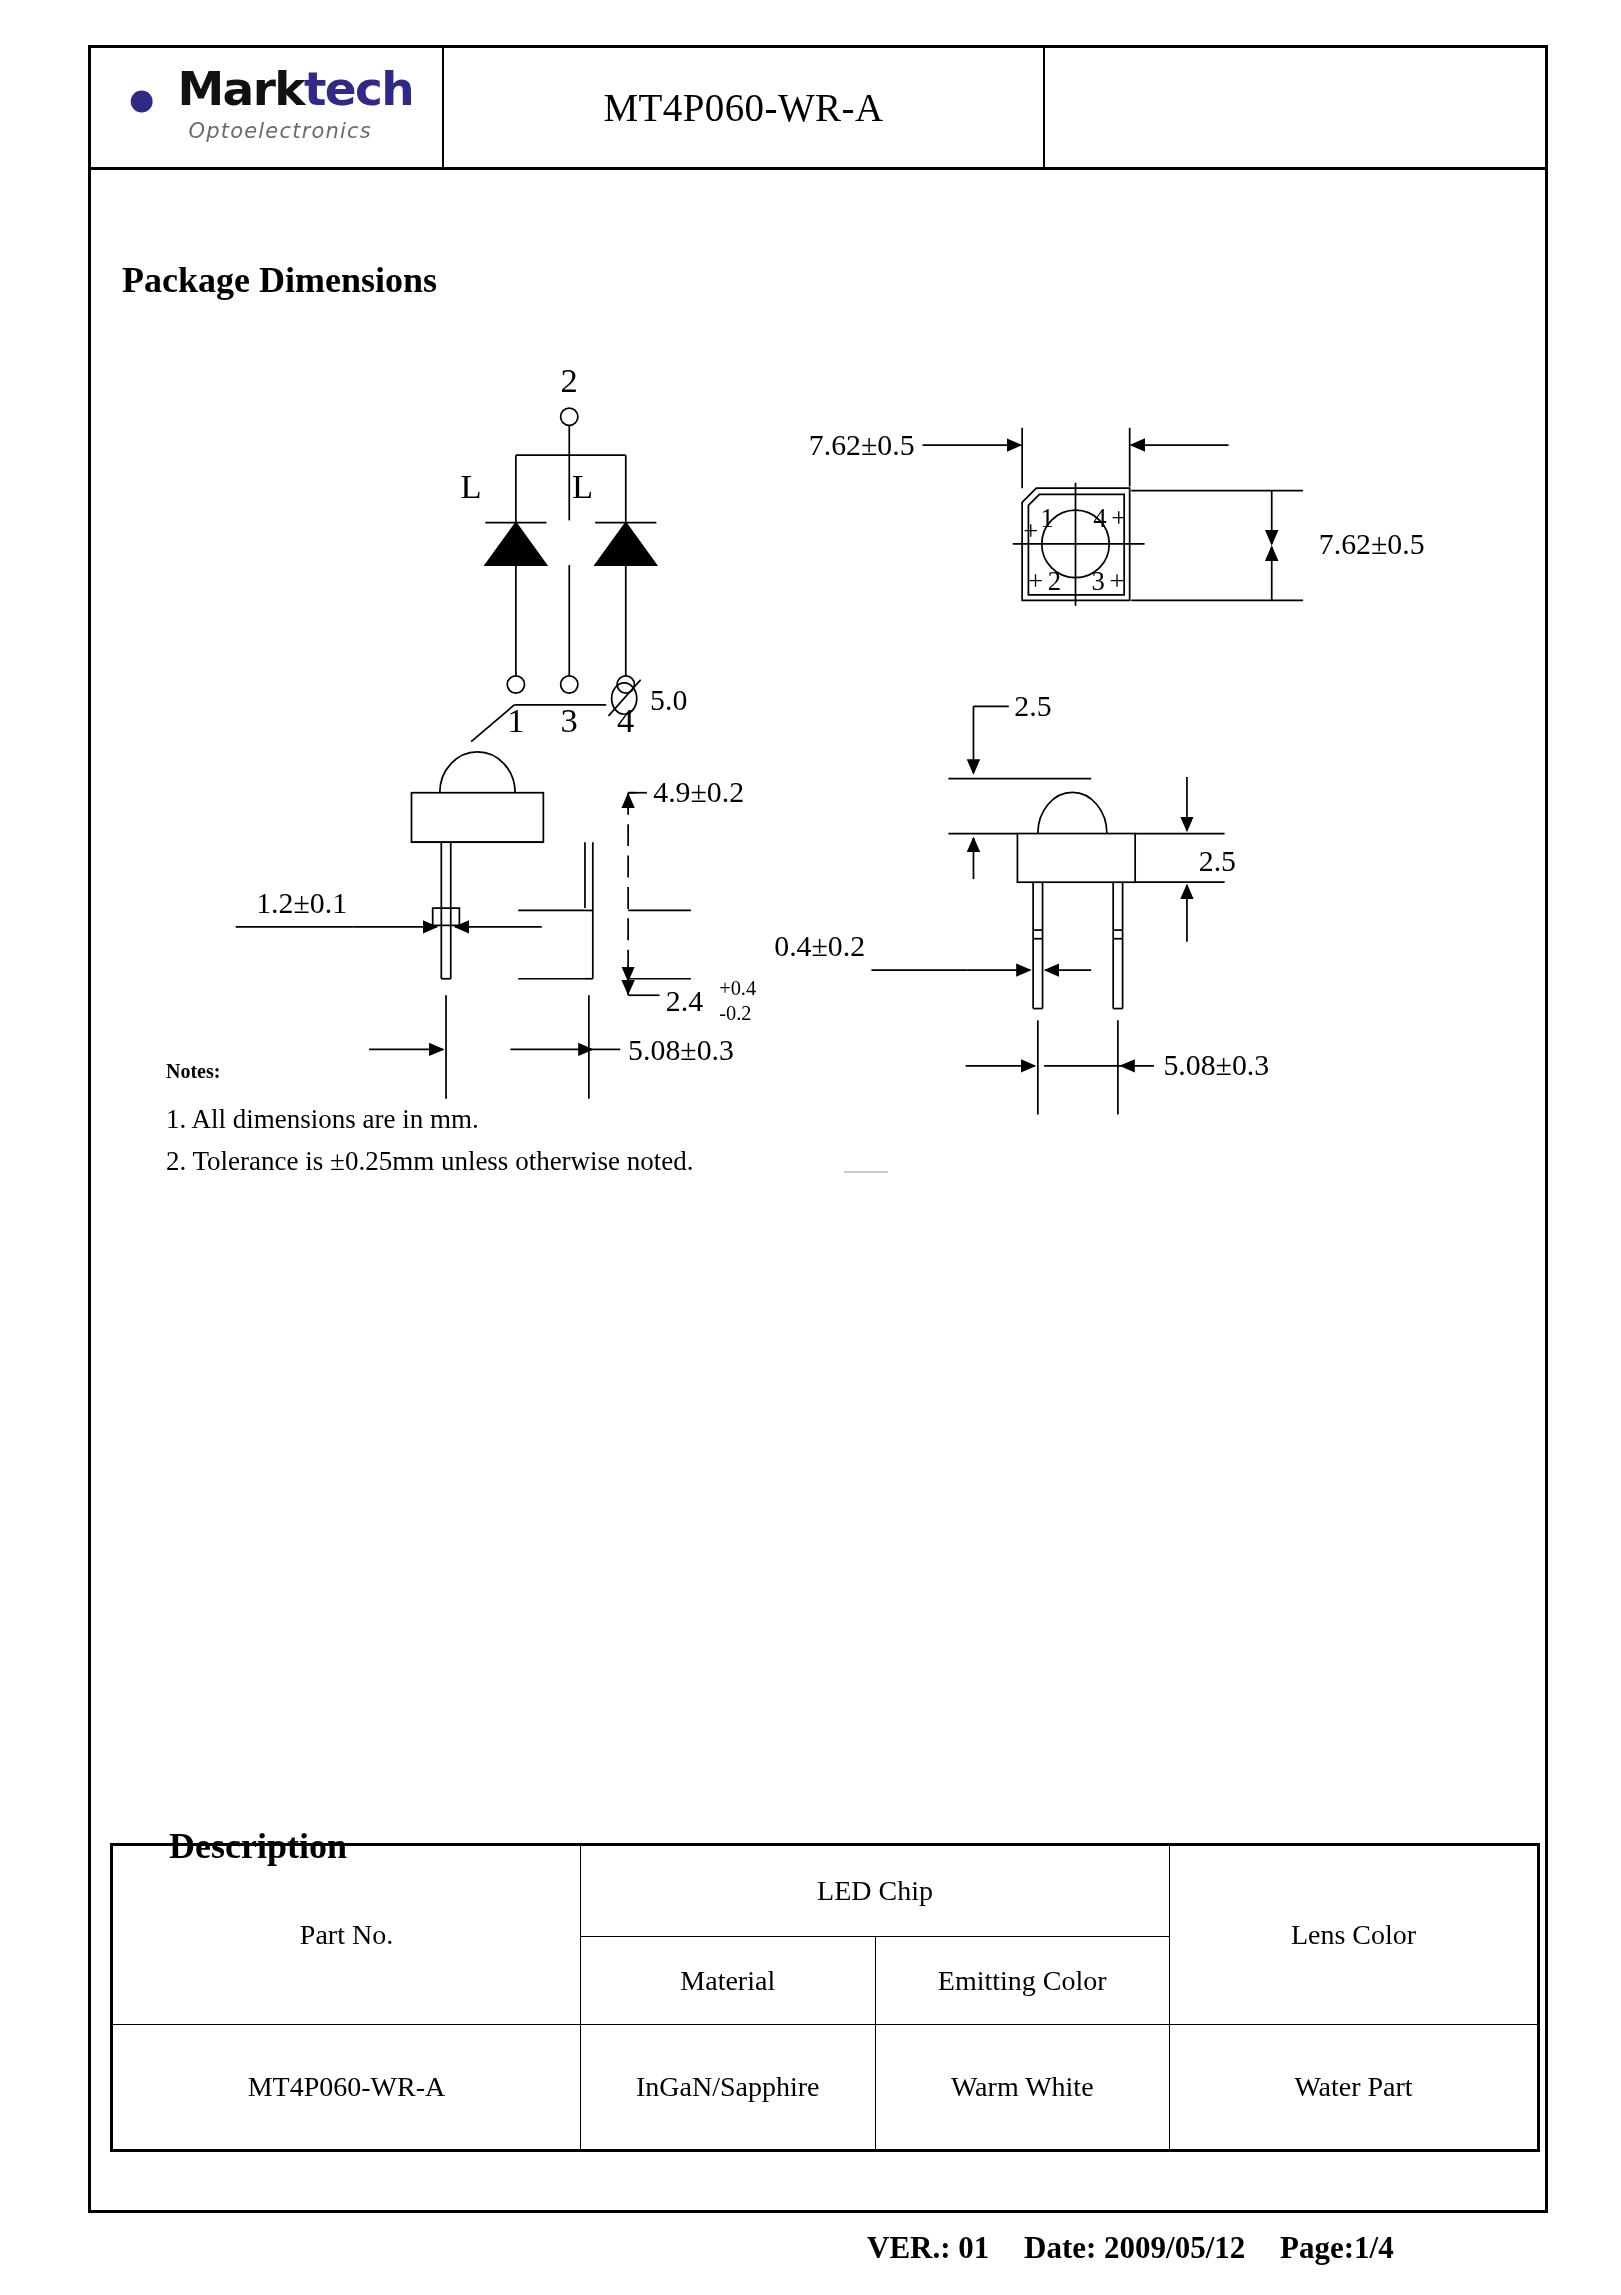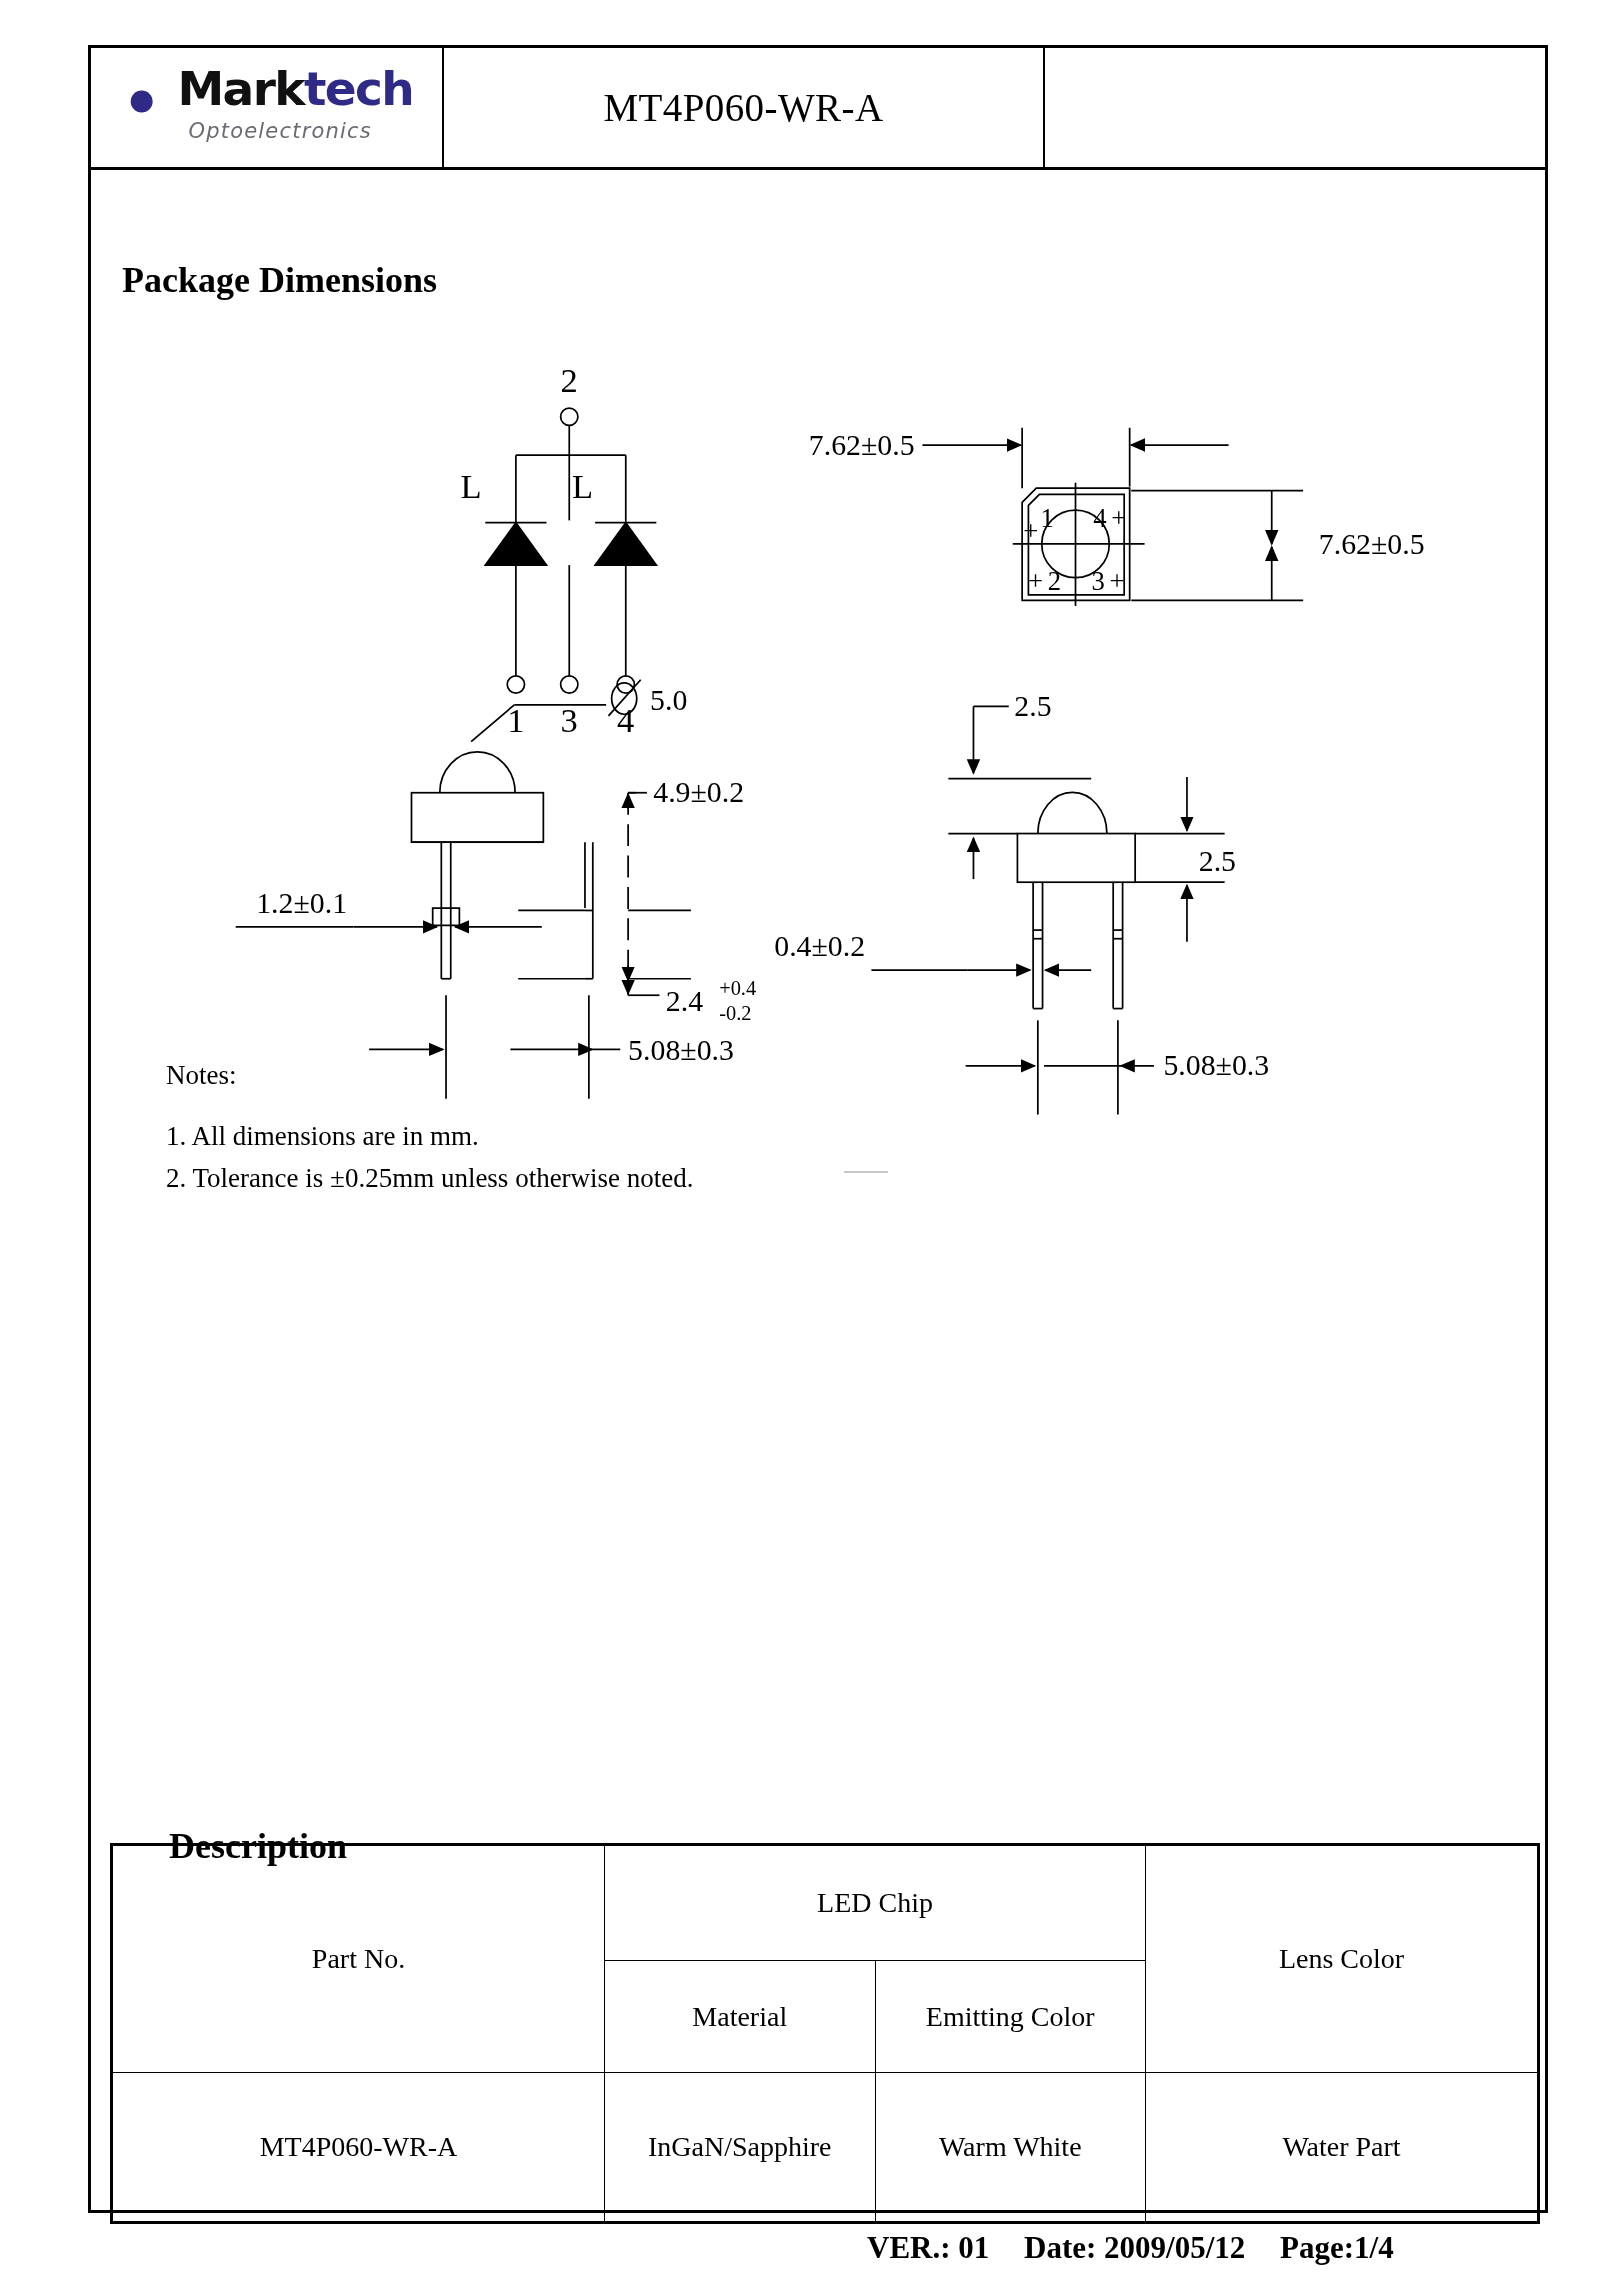--- a/index.html
+++ b/index.html
@@ -121,23 +121,23 @@
   }
 
   
   #notes-block {
     position: absolute;
     left: 166px;
     top: 1060px;
     width: 864px;
   }
   #notes-title {
-    font-weight: normal;
-    font-size: 27px;
-    margin-bottom: 30px;
+    font-weight: bold;
+    font-size: 20px;
+    margin-bottom: 21px;
   }
   .note-line {
     font-size: 27px;
     margin-bottom: 11px;
     white-space: nowrap;
   }
   #note-smudge {
     position: absolute;
     left: 844px;
     top: 1171px;
@@ -153,21 +153,21 @@
     top: 1843px;
     width: 1430px;
     border-collapse: collapse;
     table-layout: fixed;
   }
   #desc-table td {
     border: 1.6px solid #000;
     text-align: center;
     vertical-align: middle;
     font-size: 28px;
-    padding: 16px;
+    padding: 4px;
   }
   #desc-table .outer-top   { border-top: 3.9px solid #000; }
   #desc-table .outer-left  { border-left: 3.9px solid #000; }
   #desc-table .outer-right { border-right: 3.9px solid #000; }
   #desc-table .outer-bot   { border-bottom: 3.9px solid #000; }
   .col-part  { width: 459px; }
   .col-mat   { width: 345px; }
   .col-emit  { width: 267px; }
   .col-lens  { width: 359px; }
   .row-h1 { height: 82px; }

